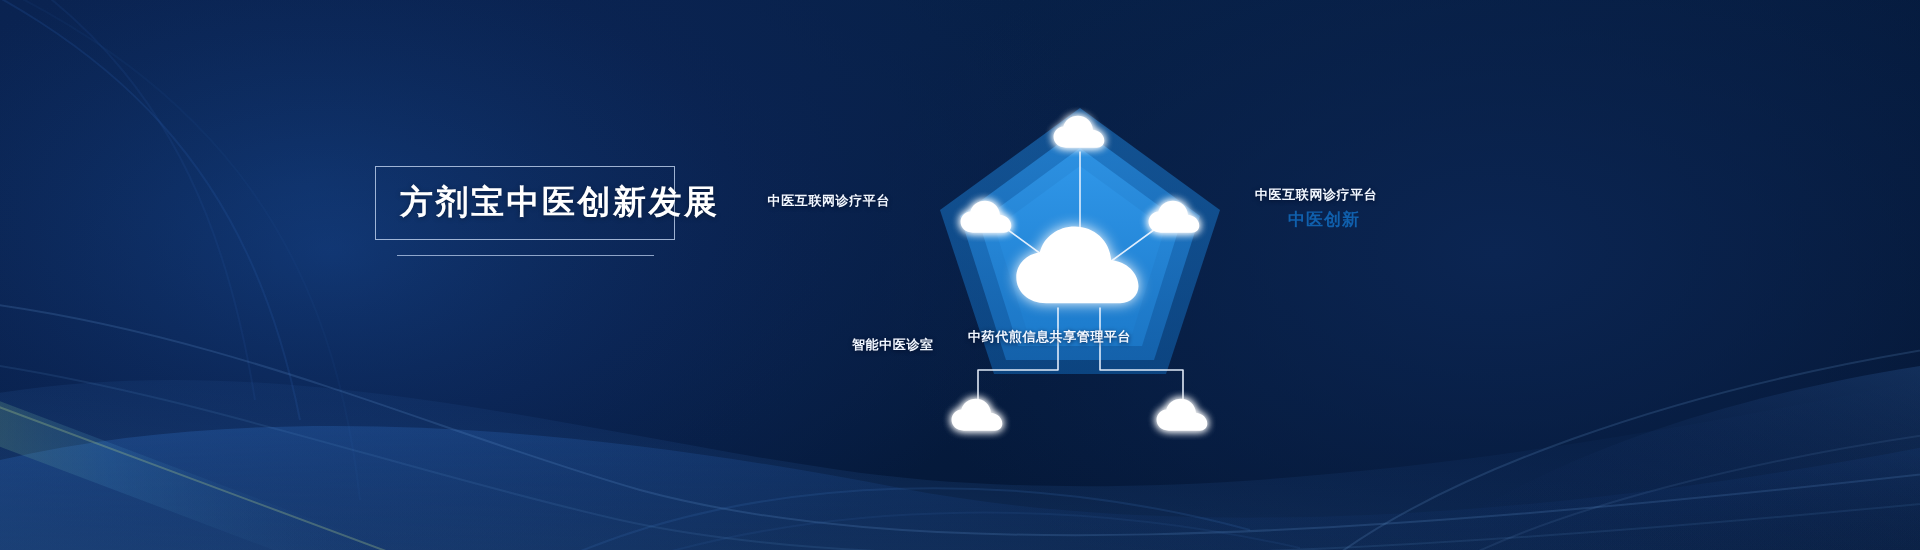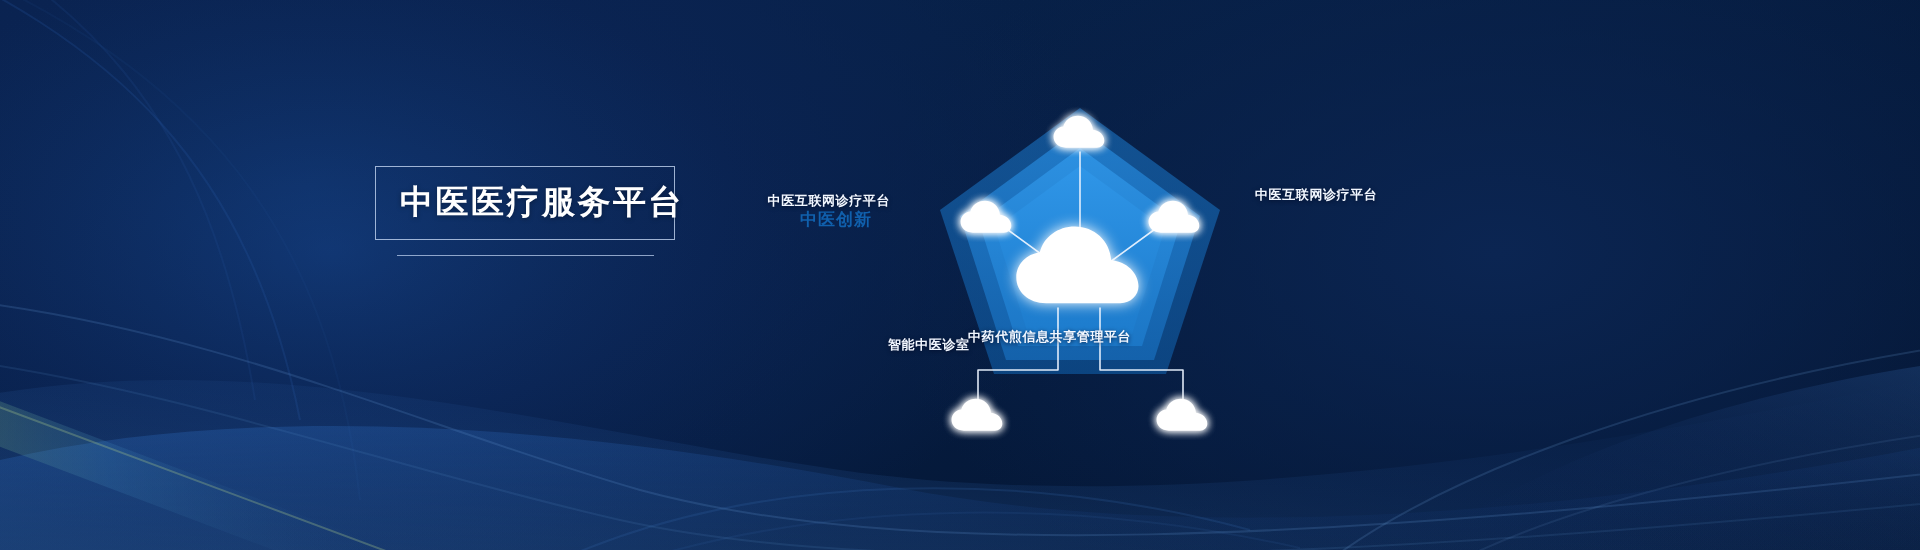--- a/index.html
+++ b/index.html
@@ -61,27 +61,27 @@
     color:#f2f7ff;
     font-size:13px;
     font-weight:bold;
     letter-spacing:.6px;
     white-space:nowrap;
     text-shadow:0 1px 4px rgba(0,10,35,.75);
   }
   .lbl-top   { left:0; right:0; top:24px; text-align:center; }
   .lbl-left  { right:470px; top:152px; }
   .lbl-right { left:455px; top:146px; }
-  .lbl-bl    { left:52px;  top:296px;margin-left:36px; }
+  .lbl-bl    { left:52px;  top:296px; }
   .lbl-br    { left:168px; top:288px; }
 
   .center-label{
     position:absolute;
-    left:0; right:0; top:168px;
-    text-align:left;
+    left:16px; right:0; top:168px;
+    text-align:right;
     color:#1060ad;
     font-size:17px;
     font-weight:bold;
     letter-spacing:1px;
     pointer-events:none;
   }
 </style>
 </head>
 <body>
 
@@ -132,21 +132,21 @@
     <path d="M 1960,360 C 1700,396 1520,470 1400,560 L 1960,560 Z" fill="url(#wv4)"></path>
     <path d="M 1960,344 C 1660,390 1440,478 1330,560" fill="none" stroke="#6a9ad4" stroke-opacity=".20" stroke-width="2"></path>
     <path d="M 1960,430 C 1740,460 1560,510 1460,560" fill="none" stroke="#6a9ad4" stroke-opacity=".13" stroke-width="2"></path>
 
     <path d="M 560,560 C 760,470 1030,470 1250,530" fill="none" stroke="#3f72bd" stroke-opacity=".18" stroke-width="2"></path>
     <path d="M 640,560 C 840,500 1080,498 1300,548" fill="none" stroke="#3f72bd" stroke-opacity=".11" stroke-width="2"></path>
   </svg>
 
   <div class="title-zone">
     <div class="title-box">
-      <div class="title-text">中医医疗服务平台</div>
+      <div class="title-text">方剂宝中医创新发展</div>
     </div>
     <div class="title-rule"></div>
   </div>
 
   <div class="diagram">
 
     <svg class="diagram-svg" viewBox="0 0 560 400" aria-hidden="true">
       <defs>
         <filter id="cloudGlow" x="-70%" y="-70%" width="240%" height="240%">
           <feGaussianBlur stdDeviation="4" result="b"></feGaussianBlur>

